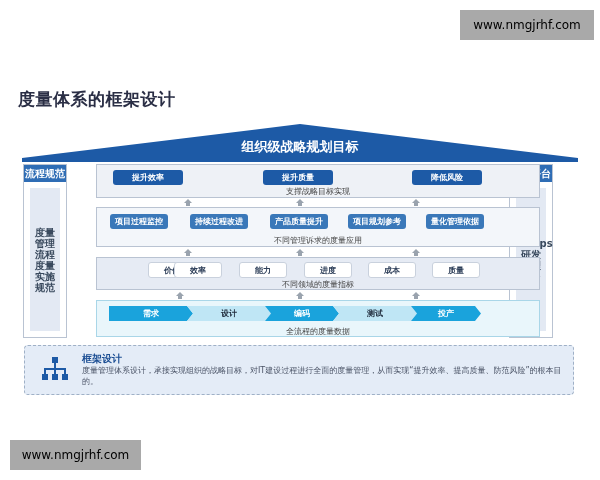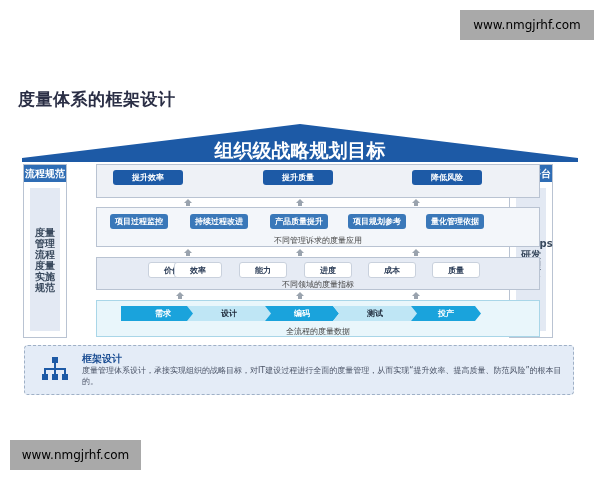--- a/index.html
+++ b/index.html
@@ -7,21 +7,21 @@
     body { position: relative; font-family: "DejaVu Sans", "Liberation Sans", sans-serif; color: #333; }
 
     .wm { position: absolute; background: #a9a9a9; color: #000000; font-size: 12px; font-family: "DejaVu Sans", sans-serif; display: flex; align-items: center; justify-content: center; }
     .wm-top { left: 460px; top: 10px; width: 134px; height: 30px; }
     .wm-bottom { left: 10px; top: 440px; width: 131px; height: 30px; }
 
     .page-title { position: absolute; left: 18px; top: 88px; font-size: 17px; font-weight: bold; color: #2a2e45; letter-spacing: 0.5px; }
 
     .roof { position: absolute; left: 22px; top: 124px; width: 556px; height: 38px; }
     .roof svg { position: absolute; left: 0; top: 0; }
-    .roof-title { position: absolute; left: 0; width: 100%; top: 14px; text-align: center; color: #fff; font-size: 19px; font-weight: bold; }
+    .roof-title { position: absolute; left: 0; width: 100%; top: 14px; text-align: center; color: #fff; font-size: 13px; font-weight: bold; }
 
     .side { position: absolute; top: 164px; width: 44px; height: 174px; border: 1px solid #b9c3d2; background: #fff; }
     .side-left { left: 23px; }
     .side-right { left: 509px; }
     .side-head { height: 17px; background: #2f6db5; color: #fff; font-size: 10px; font-weight: bold; display: flex; align-items: center; justify-content: center; }
     .side-body { position: absolute; left: 6px; right: 6px; top: 23px; bottom: 6px; background: #e3e9f3; display: flex; align-items: center; justify-content: center; text-align: center; font-size: 10px; font-weight: bold; color: #3a4a5e; line-height: 11px; white-space: pre-line; }
 
     .layer { position: absolute; left: 96px; width: 444px; border: 1px solid #b9c3d2; }
     .layer-1 { top: 164px; height: 34px; background: #eef1f6; }
     .layer-2 { top: 207px; height: 40px; background: #f3f6fa; }
@@ -80,20 +80,21 @@
   <div class="side-body">DevOps
 研发
 管理
 平台</div>
 </div>
 
 <div class="layer layer-1">
   <div class="pill goal" style="left:16px;">提升效率</div>
   <div class="pill goal" style="left:166px;">提升质量</div>
   <div class="pill goal" style="left:315px;">降低风险</div>
+  <div class="caption">支撑战略目标实现</div>
 </div>
 
 <div class="arrow" style="left:184px; top:199px;"></div>
 <div class="arrow" style="left:296px; top:199px;"></div>
 <div class="arrow" style="left:412px; top:199px;"></div>
 
 <div class="layer layer-2">
   <div class="pill app" style="left:13px;">项目过程监控</div>
   <div class="pill app" style="left:93px;">持续过程改进</div>
   <div class="pill app" style="left:173px;">产品质量提升</div>
@@ -114,21 +115,21 @@
   <div class="pill metric" style="left:271px;">成本</div>
   <div class="pill metric" style="left:335px;">质量</div>
   <div class="caption">不同领域的度量指标</div>
 </div>
 
 <div class="arrow" style="left:176px; top:292px;"></div>
 <div class="arrow" style="left:296px; top:292px;"></div>
 <div class="arrow" style="left:412px; top:292px;"></div>
 
 <div class="layer layer-4">
-  <div class="chev" style="left:12px; width:84px; color:#fff;margin-left:12px;">
+  <div class="chev" style="left:12px; width:84px; color:#fff;">
     <svg width="84" height="15">
         <polygon points="0,0 78,0 84,7.5 78,15 0,15" fill="#1aa3dc"></polygon>
       </svg>
     <span>需求</span>
   </div>
   <div class="chev" style="left:90px; width:84px; color:#1e2a3a;">
     <svg width="84" height="15">
         <polygon points="0,0 78,0 84,7.5 78,15 0,15 6,7.5" fill="#bfe6f5"></polygon>
       </svg>
     <span>设计</span>

